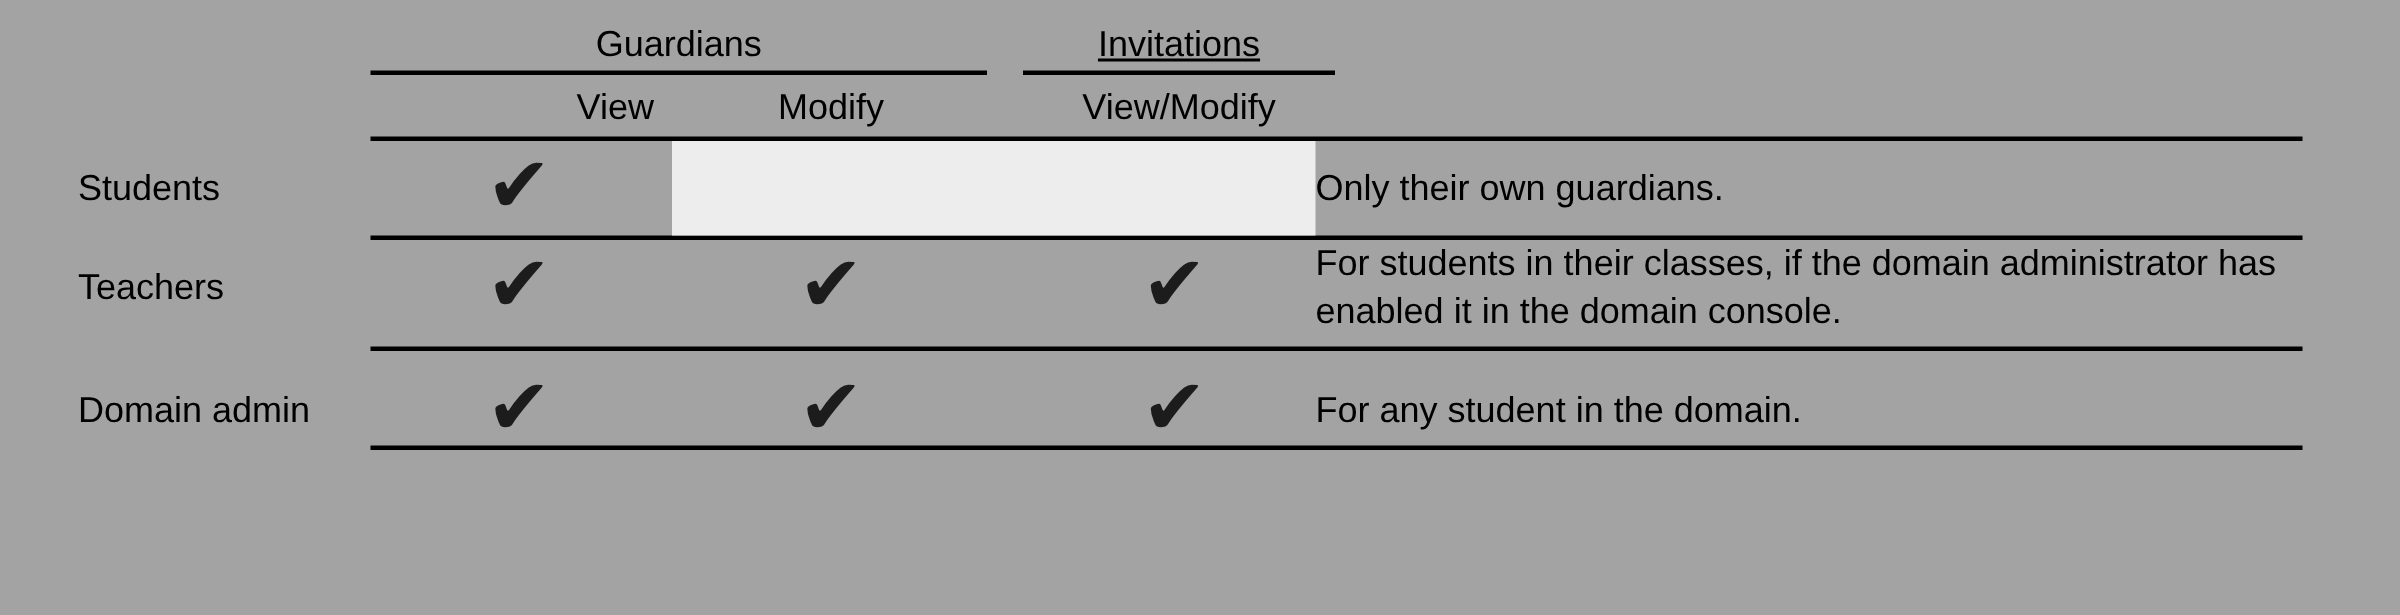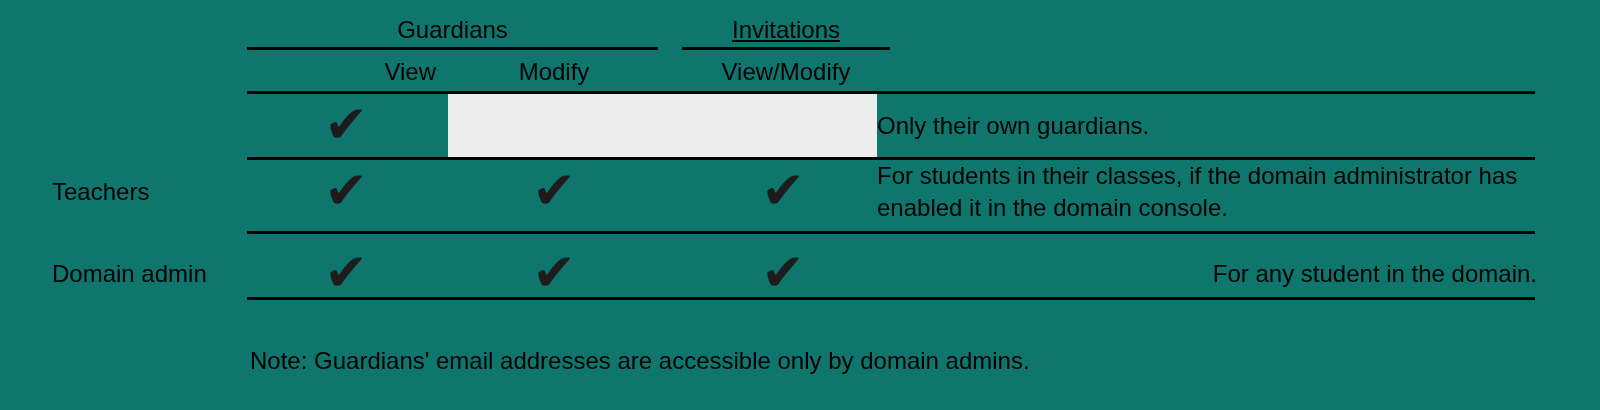--- a/index.html
+++ b/index.html
@@ -1,20 +1,20 @@
 <!DOCTYPE html>
 <html><head>
 <meta charset="utf-8">
 <style>
   html, body { margin: 0; padding: 0; background: #ffffff; }
   .page {
     position: relative;
     width: 1600px;
     height: 410px;
-    background: #0f766e;
+    background: #a3a3a3;
     font-family: "Liberation Sans", sans-serif;
     color: #000000;
     overflow: hidden;
   }
   .txt { position: absolute; font-size: 24px; line-height: 1.2; white-space: nowrap; }
   .center { text-align: center; }
   .hdr-group { top: 16px; }
   .hdr-col { top: 58px; }
   .gline { position: absolute; top: 47px; height: 3px; background: #000000; }
   .rule { position: absolute; left: 247px; width: 1288px; height: 3px; background: #000000; }
@@ -58,36 +58,36 @@
   <div class="txt center hdr-col" style="left:454px; width:200px;">Modify</div>
 
   <div class="rule" style="top:91px;"></div>
   <div class="rule" style="top:157px;"></div>
   <div class="rule" style="top:231px;"></div>
   <div class="rule" style="top:297px;"></div>
 
   <div class="graycell"></div>
 
   <div class="row" style="top:94px; height:63px;">
+    <div class="role">Students</div>
     <div class="check c-view">✔</div>
 
     <div class="note">Only their own guardians.</div>
   </div>
 
   <div class="row" style="top:160px; height:64px;">
     <div class="role">Teachers</div>
     <div class="check c-view">✔</div>
     <div class="check c-modify">✔</div>
     <div class="check c-viewmodify">✔</div>
     <div class="note">For students in their classes, if the domain administrator has enabled it in the domain console.</div>
   </div>
 
-  <div class="row" style="top:234px; height:80px;text-align:right;">
+  <div class="row" style="top:234px; height:80px;">
     <div class="role">Domain admin</div>
     <div class="check c-view">✔</div>
     <div class="check c-modify">✔</div>
     <div class="check c-viewmodify">✔</div>
     <div class="note">For any student in the domain.</div>
   </div>
 
-  <div class="footnote">Note: Guardians' email addresses are accessible only by domain admins.</div>
 
 </div>
 
 </body></html>

